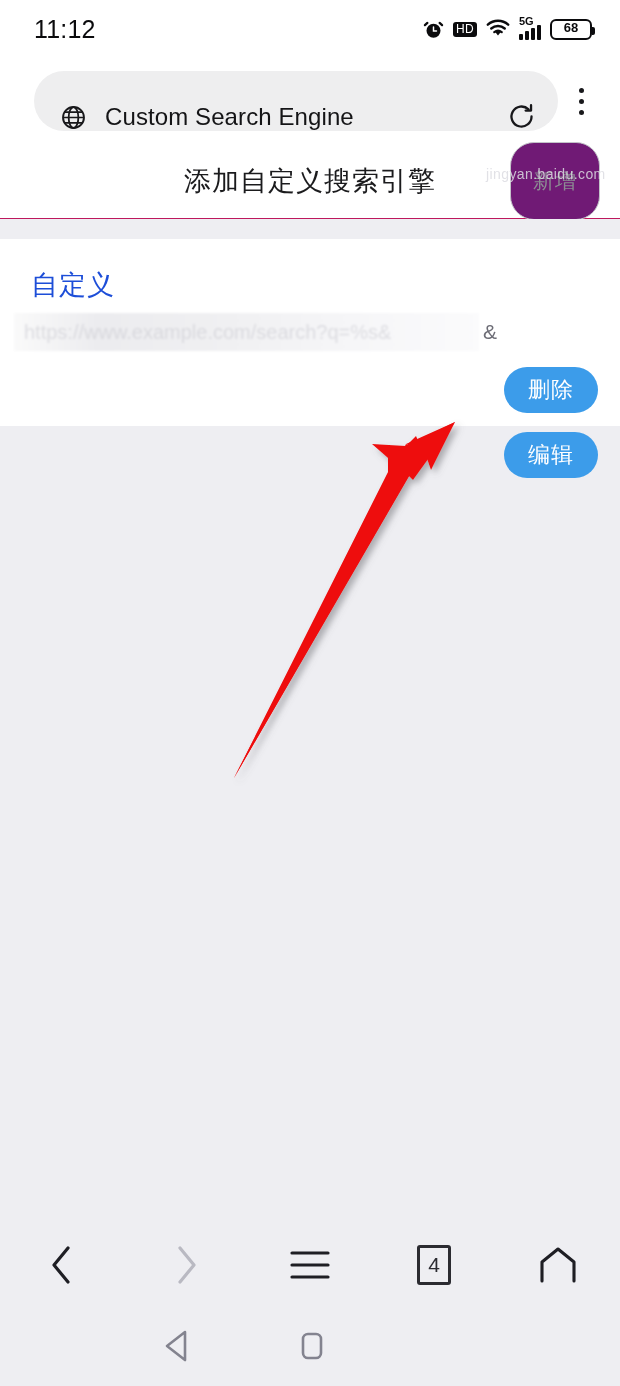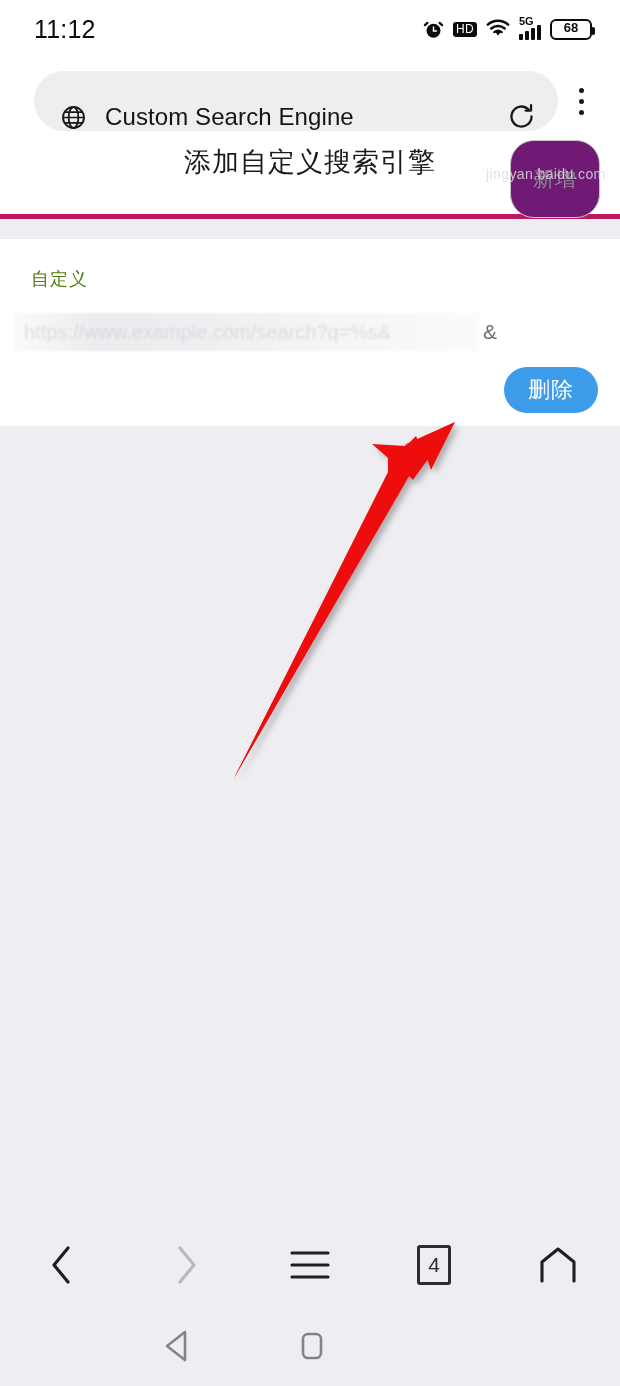--- a/index.html
+++ b/index.html
@@ -61,22 +61,22 @@
   .reload-icon { width:29px; height:29px; flex:0 0 auto; }
   .menu-dots {
     width:46px; display:flex; flex-direction:column; align-items:center;
     gap:6px; flex:0 0 auto;
   }
   .menu-dots i { width:5px; height:5px; border-radius:50%; background:#18181b; display:block; }
 
   
   .page-header {
     position:absolute; top:144px; left:0; width:620px; height:75px;
-    background:#ffffff; border-bottom:5px solid #be185d;
-    display:flex; justify-content:center;
+    background:#ffffff; border-bottom:1px solid #be185d;
+    display:flex; align-items:center; justify-content:center;
   }
   .page-title { font-size:27px; color:#1b1b1d; font-weight:500; letter-spacing:1px; }
   .btn-add {
     position:absolute; right:20px; top:50%; transform:translateY(-50%);
     border:1px solid #c3c3c9; border-radius:24px; background:#701a75;
     padding:24px 22px; font-size:21px; color:#8c8c93; letter-spacing:1px;
   }
 
   
   .gap-strip {
@@ -84,21 +84,21 @@
     background:#eeeef2;
   }
 
   
   .card {
     position:absolute; top:239px; left:0; width:620px; height:187px;
     background:#ffffff;
   }
   .section-label {
     position:absolute; top:28px; left:31px;
-    font-size:18px; color:#4d7c0f; letter-spacing:1px;
+    font-size:27px; color:#1d4ed8; letter-spacing:1px;
   }
   .url-row {
     position:absolute; top:72px; left:0; width:620px; height:42px;
     display:flex; align-items:center;
   }
   .redacted {
     position:relative; width:465px; height:38px; margin-left:14px;
     background:linear-gradient(90deg,#fafafa 0%,#ececef 18%,#f0f0f2 45%,#f6f6f8 72%,#fbfbfc 100%);
     filter:blur(1.2px);
   }
@@ -226,20 +226,21 @@
 
     <div class="url-row">
       <div class="redacted">
         <span class="redacted-text">https://www.example.com/search?q=%s&amp;</span>
       </div>
       <span class="url-tail">&amp;</span>
     </div>
 
     <div class="action-row">
       <button class="pill-btn" style="background: rgb(60, 156, 234);">删除</button>
+      <button class="pill-btn" style="background: rgb(60, 156, 234);">编辑</button>
     </div>
   </div>
 
   <svg class="arrow-svg" viewBox="0 0 280 400">
     <defs>
       <filter id="ashadow" x="-40%" y="-40%" width="200%" height="200%">
         <feDropShadow dx="4" dy="4" stdDeviation="3.2" flood-color="#6a6a70" flood-opacity="0.5"></feDropShadow>
       </filter>
     </defs>
     <g filter="url(#ashadow)">

